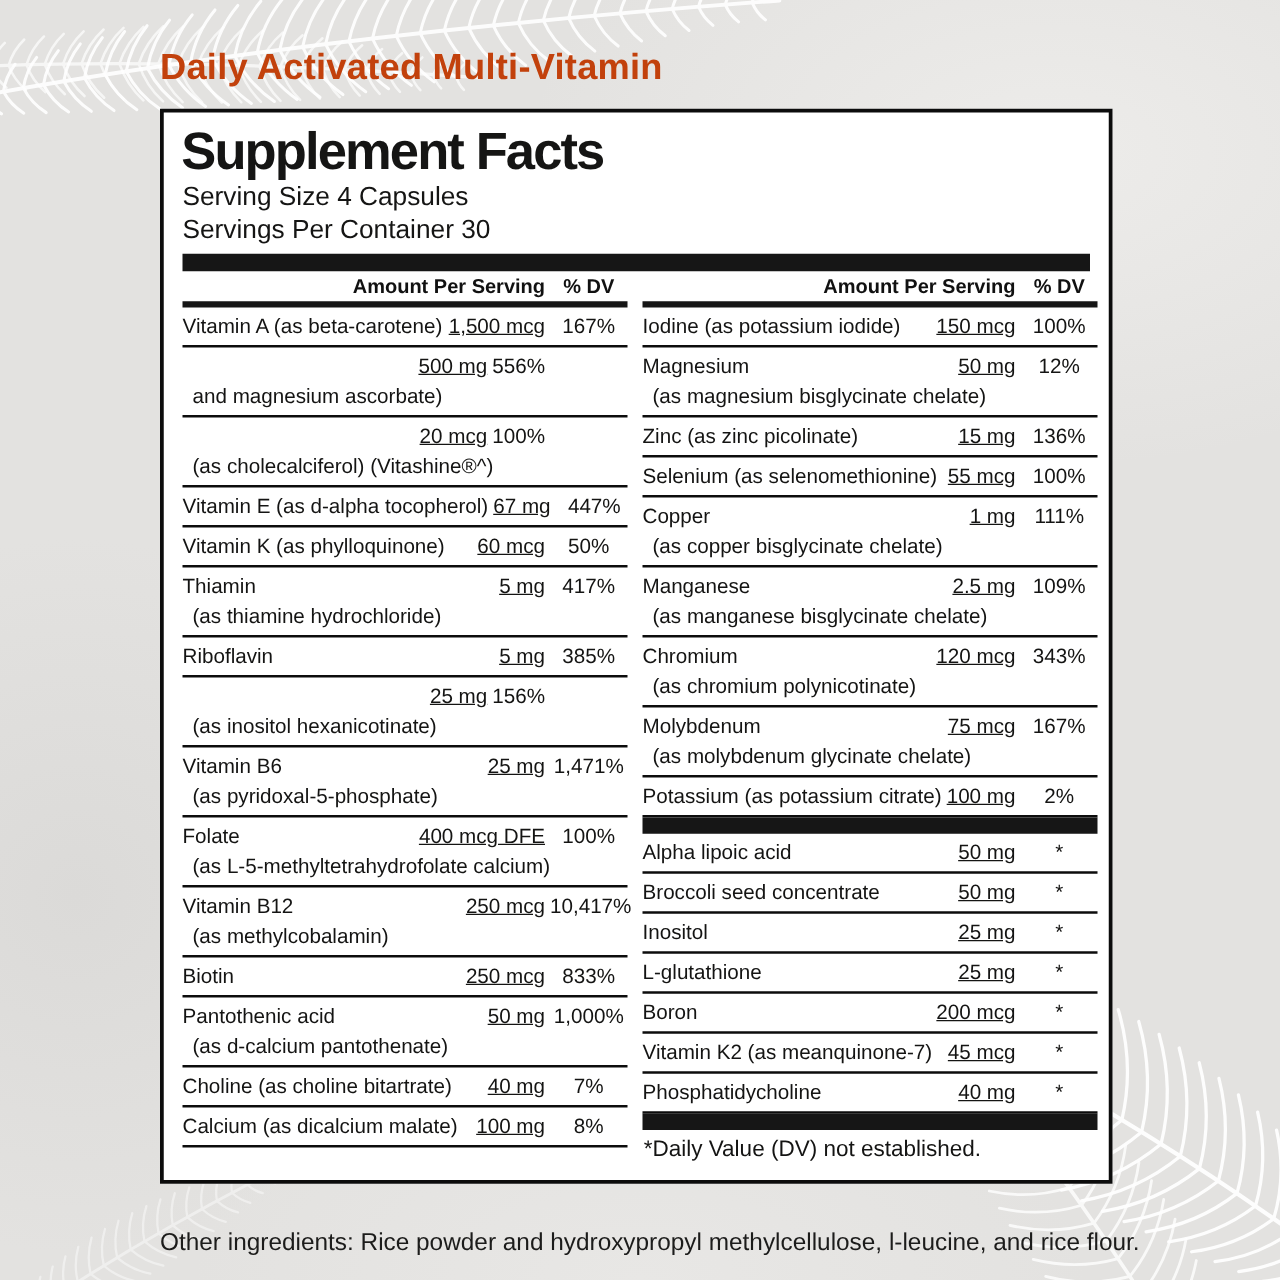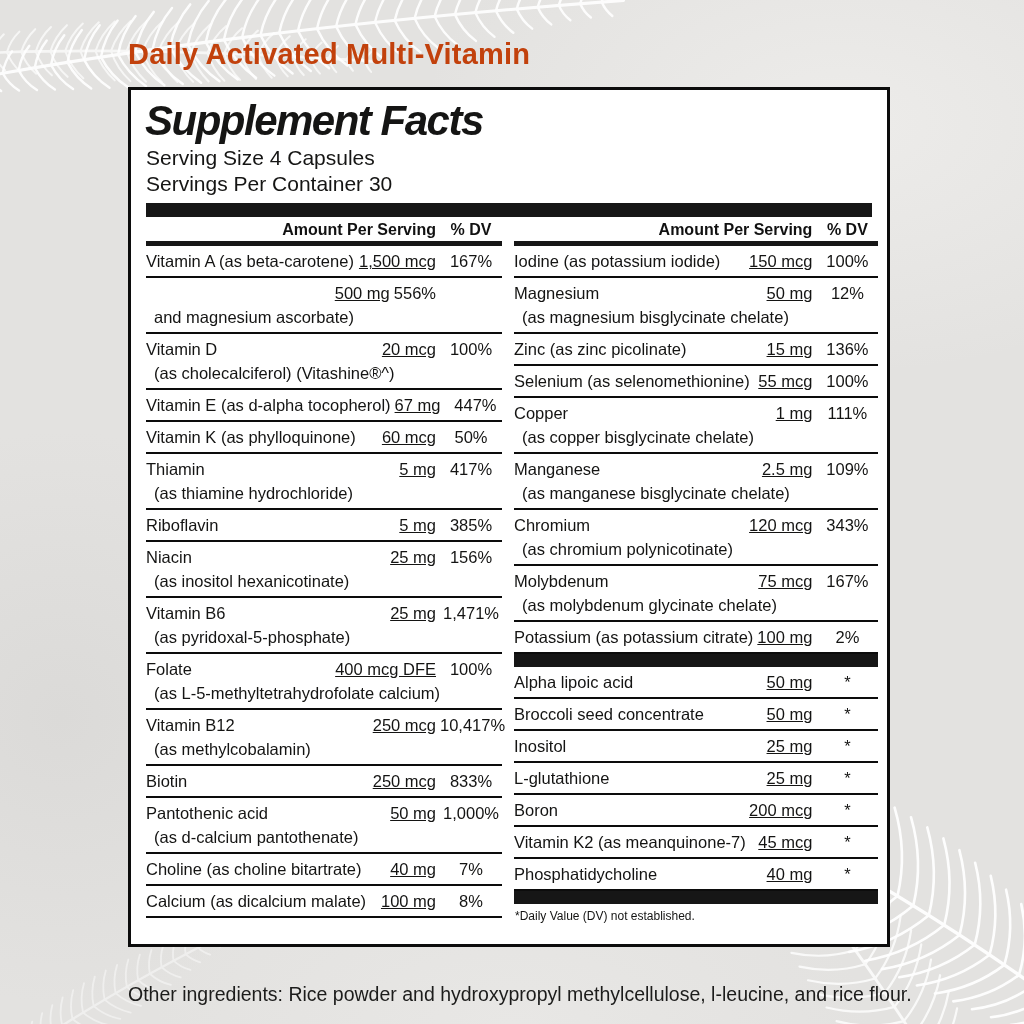--- a/index.html
+++ b/index.html
@@ -26,21 +26,21 @@
     position:absolute;left:128px;top:38px;margin:0;
     font-size:29px;font-weight:700;letter-spacing:.2px;color:#c2410c;
   }
   .panel{
     position:absolute;left:128px;top:87px;width:762px;height:860px;
     box-sizing:border-box;background:var(--panel-bg,#fff);
     border:3px solid #0c0c0c;padding:0 15px;
   }
   .sf-heading{
     margin:9px 0 2px -1px;font-size:42px;line-height:1.05;font-weight:700;
-    letter-spacing:-1.5px;color:#151514;font-style:italic;
+    letter-spacing:-1.5px;color:#151514;
   }
   .serving-line{font-size:21px;line-height:1.24;margin:0;color:#151514;}
   .bigbar{height:14px;background:var(--bar,#161616);margin-top:6px;}
   .cols{display:flex;align-items:stretch;height:716px;}
   .col{box-sizing:border-box;}
   .col-left{width:356px;}
   .col-divider{width:3px;background:#0c0c0c;margin:0 6px;}
   .col-right{flex:1;}
   .colheader{
     display:grid;grid-template-columns:1fr auto 62px;column-gap:4px;
@@ -52,21 +52,21 @@
   .row{
     display:grid;grid-template-columns:1fr auto 62px;column-gap:4px;
     padding:3px 0;border-bottom:2px solid #0c0c0c;
     font-size:16.5px;line-height:24px;color:#141413;
   }
   .rname,.ramt,.rdv{white-space:nowrap;}
   .ramt{text-align:right;text-decoration:underline;}
   .rdv{text-align:center;}
   .rsub{grid-column:1 / -1;padding-left:8px;white-space:nowrap;}
   .sectionbar{height:13px;background:var(--bar,#161616);}
-  .footnote{font-size:12px;padding:5px 0 0 1px;color:#141413;}
+  .footnote{font-size:18px;padding:5px 0 0 1px;color:#141413;}
   .other-ingredients{
     position:absolute;left:128px;top:983px;width:800px;margin:0;
     font-size:19.5px;color:#1c1c1b;
   }
 </style>
 </head>
 <body>
 
 <div class="fern fern-tl1">
     <svg viewBox="0 0 660 170" width="660" height="170" xmlns="http://www.w3.org/2000/svg">
@@ -391,21 +391,20 @@
             <div class="rname">Vitamin A (as beta-carotene)</div>
             <div class="ramt">1,500 mcg</div>
             <div class="rdv">167%</div>
           </div>
           <div class="row">
             <div class="ramt">500 mg</div>
             <div class="rdv">556%</div>
             <div class="rsub">and magnesium ascorbate)</div>
           </div>
           <div class="row">
-            <div class="rname">Vitamin D</div>
             <div class="ramt">20 mcg</div>
             <div class="rdv">100%</div>
             <div class="rsub">(as cholecalciferol) (Vitashine®^)</div>
           </div>
           <div class="row">
             <div class="rname">Vitamin E (as d-alpha tocopherol)</div>
             <div class="ramt">67 mg</div>
             <div class="rdv">447%</div>
           </div>
           <div class="row">
@@ -418,21 +417,20 @@
             <div class="ramt">5 mg</div>
             <div class="rdv">417%</div>
             <div class="rsub">(as thiamine hydrochloride)</div>
           </div>
           <div class="row">
             <div class="rname">Riboflavin</div>
             <div class="ramt">5 mg</div>
             <div class="rdv">385%</div>
           </div>
           <div class="row">
-            <div class="rname">Niacin</div>
             <div class="ramt">25 mg</div>
             <div class="rdv">156%</div>
             <div class="rsub">(as inositol hexanicotinate)</div>
           </div>
           <div class="row">
             <div class="rname">Vitamin B6</div>
             <div class="ramt">25 mg</div>
             <div class="rdv">1,471%</div>
             <div class="rsub">(as pyridoxal-5-phosphate)</div>
           </div>

